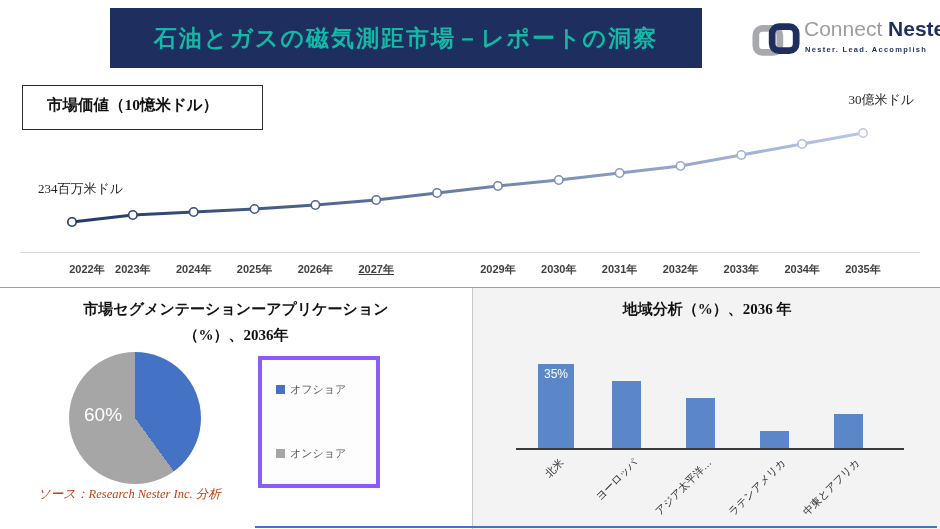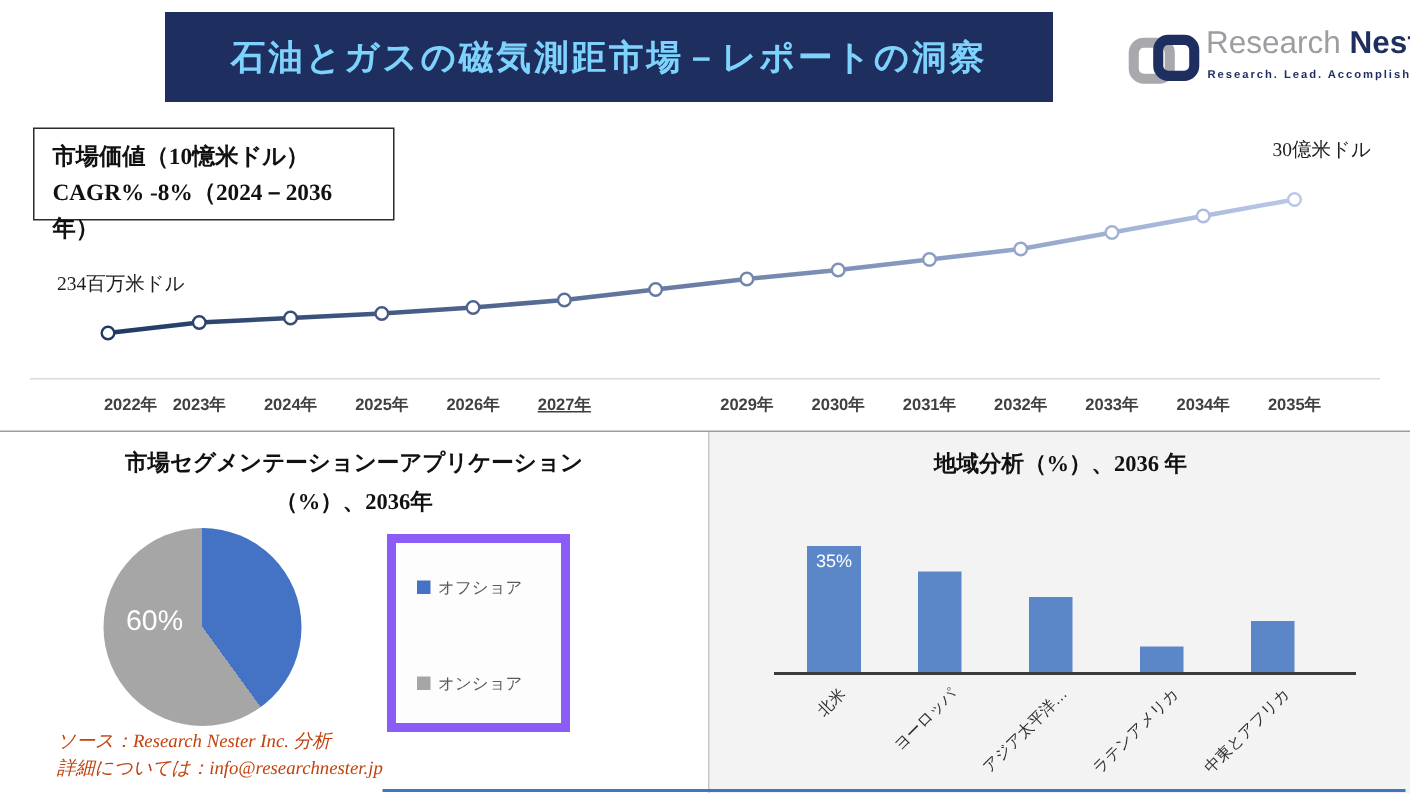--- a/index.html
+++ b/index.html
@@ -7,51 +7,51 @@
   .canvas {
     position:relative; width:940px; height:529px; overflow:hidden;
     background:#fff; font-family:"Liberation Sans", sans-serif;
   }
   
   .title-banner {
     position:absolute; left:110px; top:8px; width:592px; height:60px;
     display:flex; align-items:center; justify-content:center;
   }
   .title-banner h1 {
-    color:#7dd3fc; font-family:Liberation Serif, serif;
+    color:#14b8a6; font-family:Liberation Serif, serif;
     font-size:23px; font-weight:700; letter-spacing:2px; white-space:nowrap;
   }
   .logo { position:absolute; left:752px; top:16px; width:185px; height:50px; }
   .logo-icon { position:absolute; left:0; top:3px; }
   .logo-text { position:absolute; left:52px; top:1px; font-size:21px; font-weight:700; white-space:nowrap; }
   .logo-text .gray { color:#9B9DA0; font-weight:400; }
   .logo-tagline { position:absolute; left:53px; top:29px; font-size:7.5px; font-weight:700; letter-spacing:1.3px; white-space:nowrap; }
   
   .info-box {
-    position:absolute; left:22px; top:85px; width:241px; height:62px;
-    border:1px solid #2b2b2b; background:#fff; padding:7px 12px;
+    position:absolute; left:22px; top:85px; width:241px; height:45px;
+    border:1px solid #2b2b2b; background:#fff; padding:7px 24px;
     font-family:"Liberation Serif","DejaVu Serif",serif; font-weight:700; font-size:15.5px;
     line-height:24px; color:#111; z-index:3;
   }
   
   .line-svg { position:absolute; left:0; top:0; width:940px; height:529px; pointer-events:none; }
   .annot { position:absolute; font-family:"Liberation Serif","DejaVu Serif",serif; font-size:13px; color:#1d1d1d; white-space:nowrap; }
   .annot-start { left:38px; top:180px; }
   .annot-end   { left:822px; top:91px; width:92px; text-align:right; }
   .axis-line { position:absolute; left:20px; top:252px; width:900px; height:1px; background:#D9D9D9; }
   .x-label { position:absolute; top:262px; width:62px; text-align:center; font-size:11px; font-weight:700; color:#404040; }
   
   .h-divider { position:absolute; left:0; top:287px; width:940px; height:1px; background:#9D9D9D; }
   .left-panel  { position:absolute; left:0;   top:288px; width:472px; height:241px; background:#fff; }
   .right-panel { position:absolute; left:472px; top:288px; width:468px; height:241px; background:#F3F3F3; border-left:1px solid #C8C8C8; }
   .pie-title { position:absolute; left:0; top:8px; width:472px; text-align:center;
     font-family:"Liberation Serif","DejaVu Serif",serif; font-weight:700; font-size:15px; color:#111; line-height:26px; }
   .pie { position:absolute; left:69px; top:64px; width:132px; height:132px; border-radius:50%; }
   .pie-label { position:absolute; left:15px; top:52px; color:#fff; font-size:19px; }
-  .legend-box { position:absolute; left:258px; top:68px; width:122px; height:132px; background:#FDFDFD; border:6px solid #8b5cf6; }
+  .legend-box { position:absolute; left:258px; top:68px; width:122px; height:132px; background:#FDFDFD; border:4px solid #8b5cf6; }
   .legend-item { position:absolute; left:14px; display:flex; align-items:center; gap:5px; }
   .legend-item .swatch { width:9px; height:9px; flex:0 0 9px; }
   .legend-item .lbl { font-size:11px; color:#595959; white-space:nowrap; }
   .bar-title { position:absolute; left:0; top:12px; width:468px; text-align:center;
     font-family:"Liberation Serif","DejaVu Serif",serif; font-weight:700; font-size:15px; color:#111; }
   .bar-chart { position:absolute; left:43px; top:64px; width:390px; height:177px; }
   .bar-axis { position:absolute; left:0; top:96px; width:388px; height:2px; background:#3a3a3a; }
   .bar { position:absolute; width:29px; }
   .bar .val { position:absolute; left:0; top:3px; width:100%; text-align:center; color:#fff; font-size:12px; }
   .cat-label { position:absolute; top:104px; width:110px; text-align:right; font-size:10.5px; color:#2e2e2e;
@@ -72,27 +72,26 @@
     <h1>石油とガスの磁気測距市場－レポートの洞察</h1>
   </div>
 
   <div class="logo">
     <span class="logo-icon">
       <svg width="48" height="42" viewBox="0 0 50 42">
         <rect x="4" y="9" width="25" height="25" rx="7" fill="none" stroke="#A7A9AC" stroke-width="7"></rect>
         <rect x="21" y="7" width="25" height="25" rx="7" fill="none" stroke="#1E2F5F" stroke-width="7"></rect>
       </svg>
     </span>
-    <span class="logo-text"><span class="gray" style="color: rgb(155, 157, 160);">Research</span> <span class="navy" style="color: rgb(30, 47, 95);">Nester</span></span>
-    <span class="logo-tagline" style="color: rgb(30, 47, 95);">Research. Lead. Accomplish</span>
+    <span class="logo-text"><span class="gray" style="color: rgb(155, 157, 160);">Connect</span> <span class="navy" style="color: rgb(30, 47, 95);">Nester</span></span>
+    <span class="logo-tagline" style="color: rgb(30, 47, 95);">Nester. Lead. Accomplish</span>
   </div>
 
   <div class="info-box">
     <div>市場価値（10憶米ドル）</div>
-    <div>CAGR% -8%（2024－2036年）</div>
   </div>
 
   <div class="annot annot-start">234百万米ドル</div>
   <div class="annot annot-end">30億米ドル</div>
   <svg class="line-svg" id="line-svg" viewBox="0 0 940 529">
       <defs>
         <linearGradient id="lg" gradientUnits="userSpaceOnUse" x1="72" y1="0" x2="863" y2="0">
           <stop offset="0" stop-color="#1F3864"></stop>
           <stop offset="1" stop-color="#B9C8E9"></stop>
         </linearGradient>
@@ -166,16 +165,15 @@
         <div class="bar" style="left: 170px; top: 46px; height: 50px; background: rgb(91, 135, 201);"></div>
         <div class="cat-label" style="left: 78.5px;">アジア太平洋…</div>
         <div class="bar" style="left: 244px; top: 79px; height: 17px; background: rgb(91, 135, 201);"></div>
         <div class="cat-label" style="left: 152.5px;">ラテンアメリカ</div>
         <div class="bar" style="left: 318px; top: 62px; height: 34px; background: rgb(91, 135, 201);"></div>
         <div class="cat-label" style="left: 226.5px;">中東とアフリカ</div>
       </div>
   </div>
 
   <div class="footer-line footer-source">ソース：Research Nester Inc. 分析</div>
-  <div class="footer-line footer-contact">詳細については：info@researchnester.jp</div>
   <div class="bottom-rule" id="bottom-rule" style="background: rgb(68, 114, 196);"></div>
 
 </div>
 
 </body></html>

